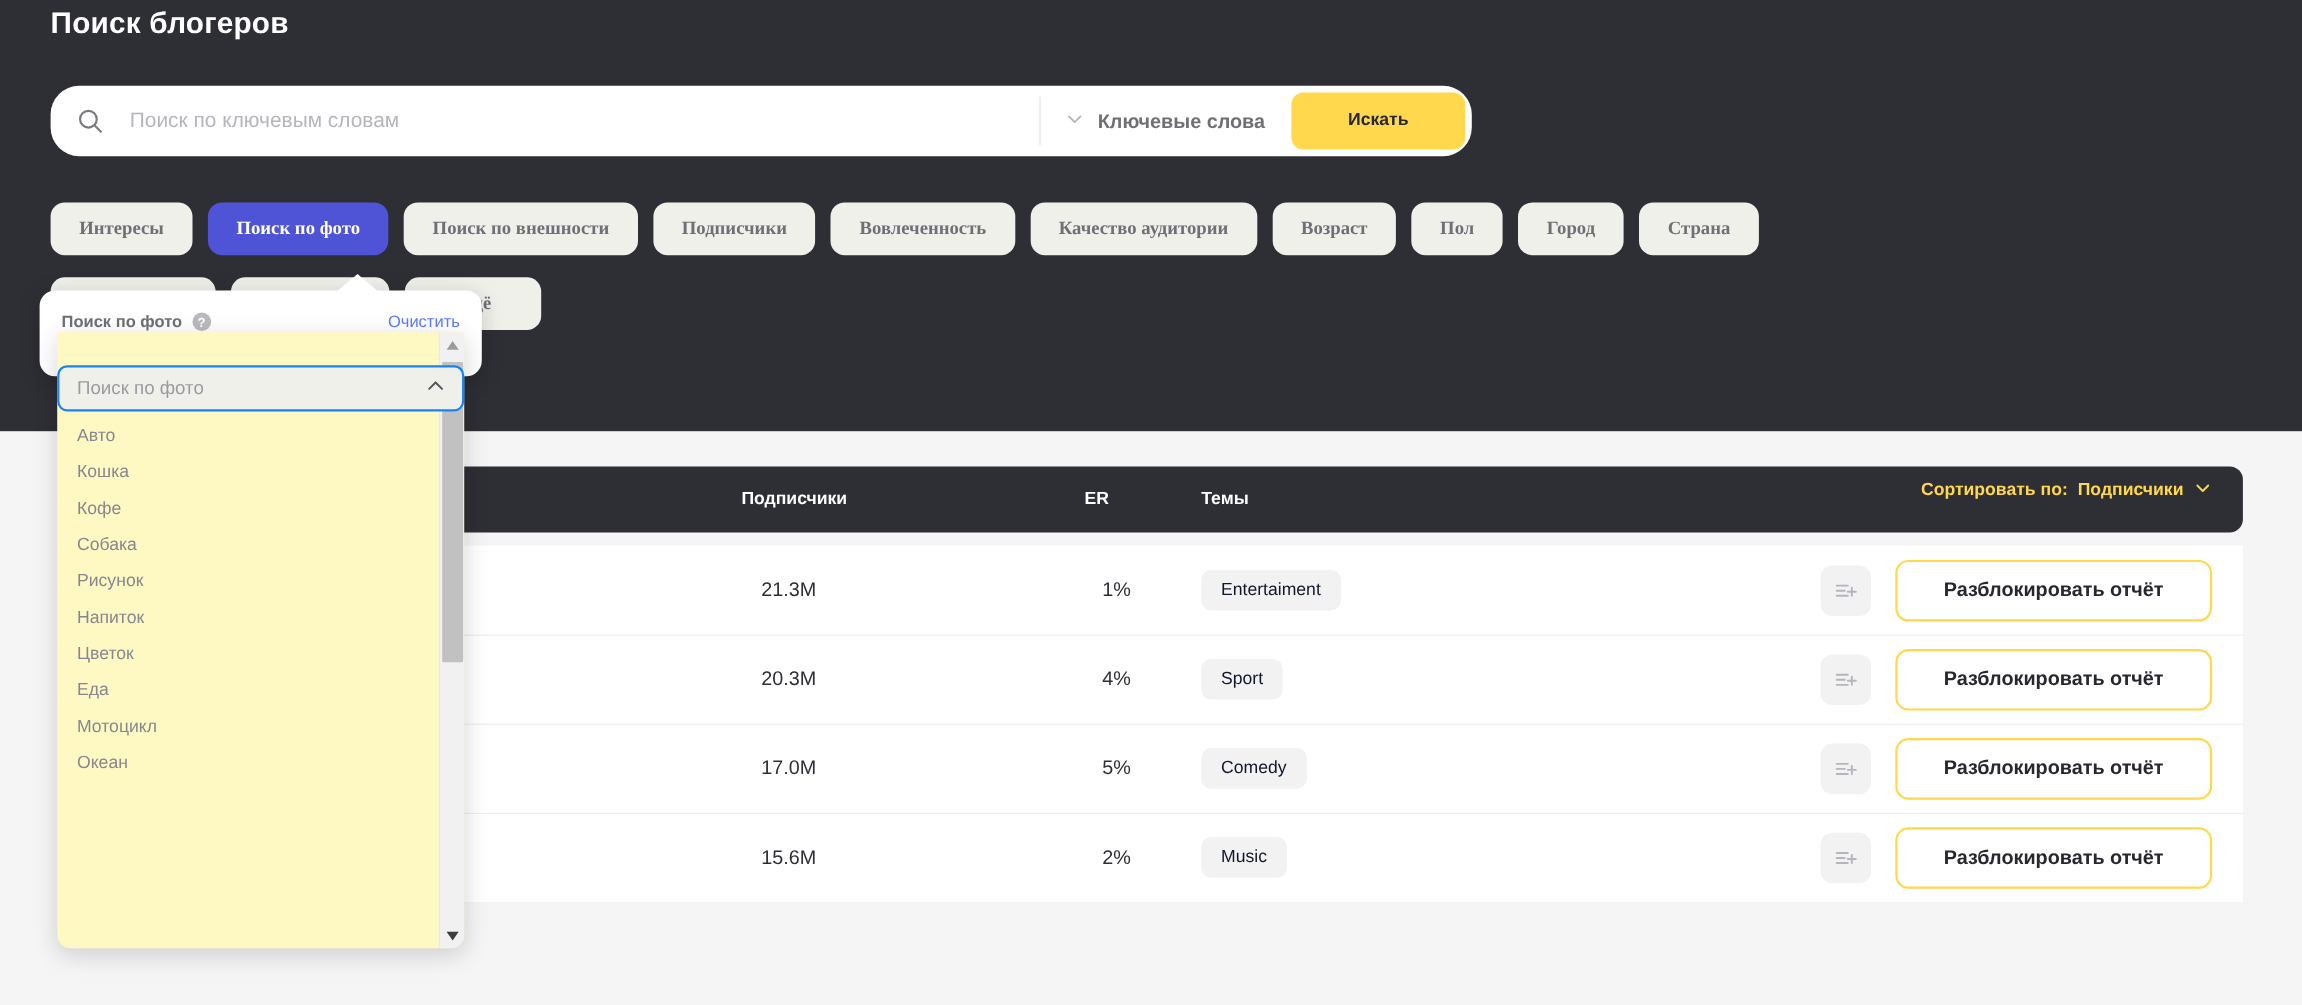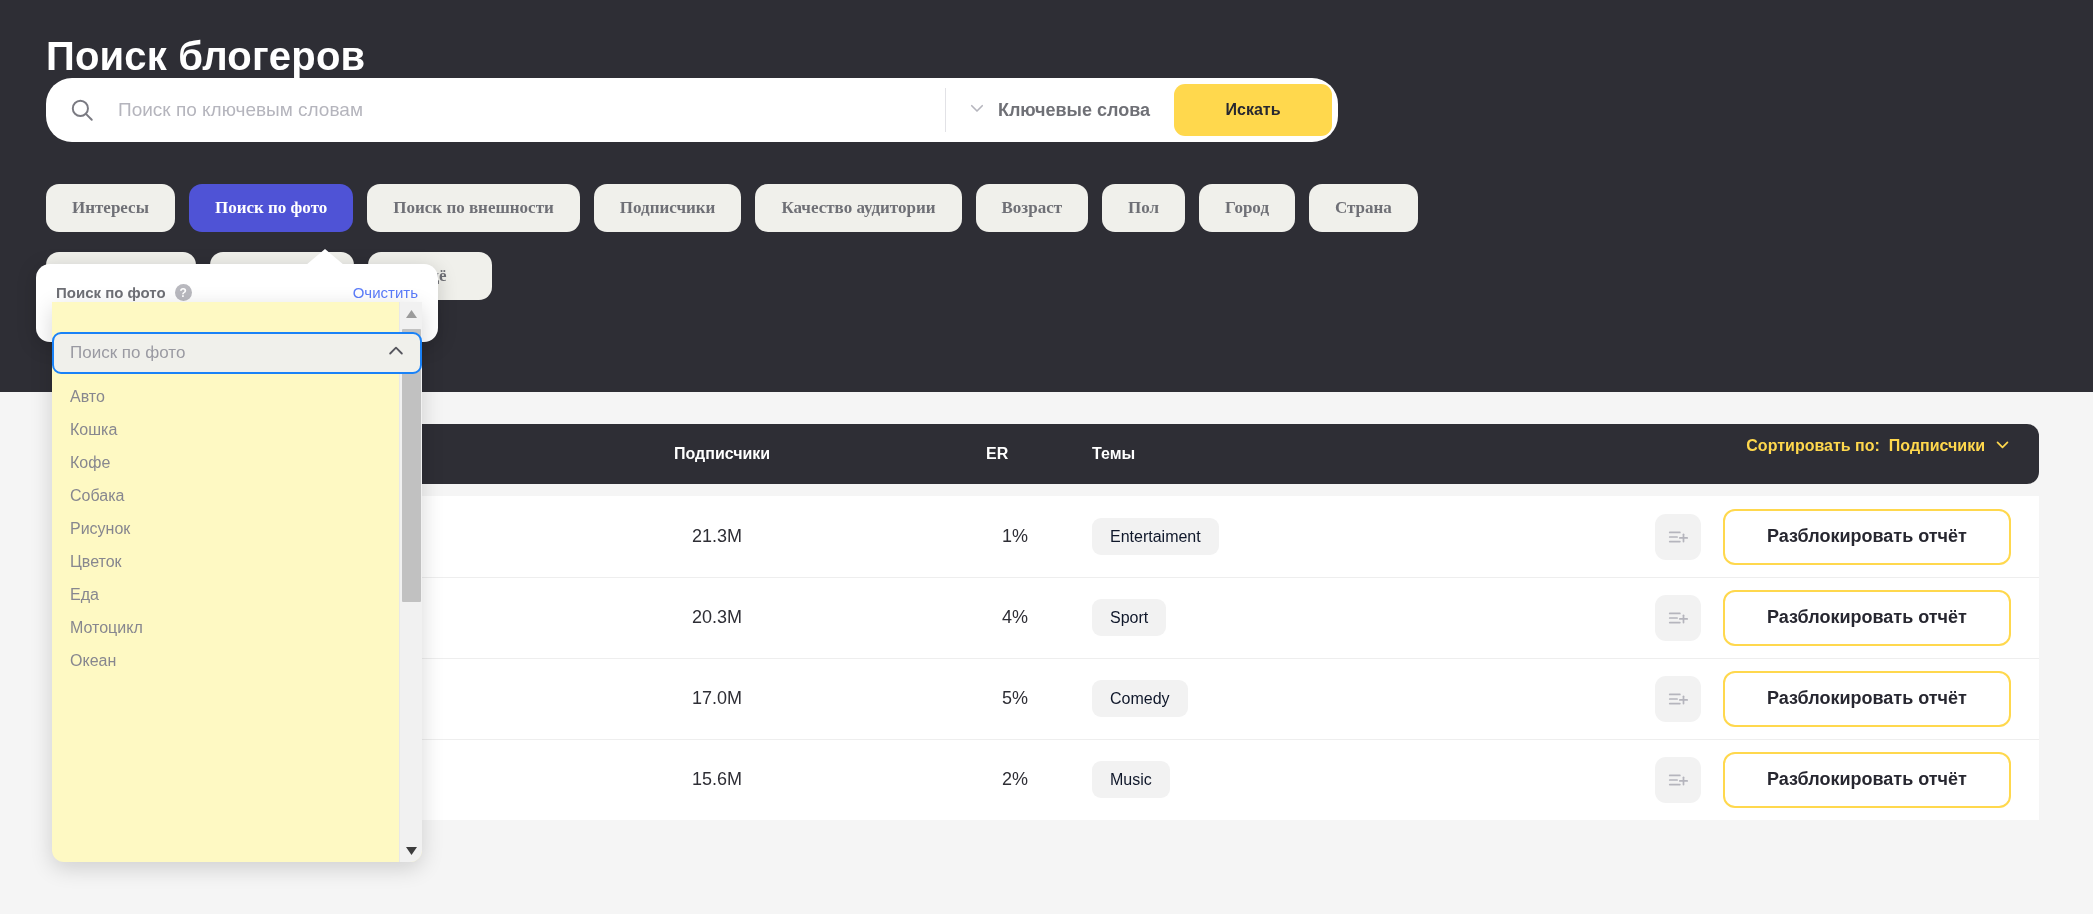--- a/index.html
+++ b/index.html
@@ -13,23 +13,22 @@
   .page { position: relative; width: 2093px; height: 914px; background: #2e2e35; }
 
   
   .dark-zone {
     position: absolute; left: 0; top: 0; width: 2093px; height: 392px;
     background: #2e2e35;
   }
 
   .page-title {
     position: absolute; left: 46px; top: 6px;
-    font-size: 40px; font-weight: 700; color: #ffffff;
+    font-size: 27px; font-weight: 700; color: #ffffff;
     letter-spacing: .2px;
-    margin-top: 28px;
   }
 
   
   .searchbar {
     position: absolute; left: 46px; top: 78px;
     width: 1292px; height: 64px;
     background: #ffffff; border-radius: 26px;
     display: flex; align-items: center;
   }
   .search-icon-wrap {
@@ -266,20 +265,21 @@
         <span class="kw-label">Ключевые слова</span>
       </div>
       <button class="search-btn">Искать</button>
     </div>
 
     <div class="chips-row">
       <button class="chip">Интересы</button>
       <button class="chip active">Поиск по фото</button>
       <button class="chip">Поиск по внешности</button>
       <button class="chip">Подписчики</button>
+      <button class="chip">Вовлеченность</button>
       <button class="chip">Качество аудитории</button>
       <button class="chip">Возраст</button>
       <button class="chip">Пол</button>
       <button class="chip">Город</button>
       <button class="chip">Страна</button>
     </div>
 
     <div class="chips-row2">
       <button class="chip" style="width:150px"></button>
       <button class="chip" style="width:144px"></button>
@@ -399,20 +399,21 @@
 
   <div class="dropdown">
     <div class="dd-inner">
       <div class="dd-list" style="top:45px">
         <div class="dd-item">Младенец</div>
         <div class="dd-item">Авто</div>
         <div class="dd-item">Кошка</div>
         <div class="dd-item">Кофе</div>
         <div class="dd-item">Собака</div>
         <div class="dd-item">Рисунок</div>
+        <div class="dd-item">Напиток</div>
         <div class="dd-item">Цветок</div>
         <div class="dd-item">Еда</div>
         <div class="dd-item">Мотоцикл</div>
         <div class="dd-item">Океан</div>
       </div>
       <div class="dd-scrollbar">
         <div class="sb-arrow up">
           <svg width="13" height="10" viewBox="0 0 13 10">
               <polygon points="6.5,1 12,9 1,9" fill="#9b9b9b"></polygon>
             </svg>

